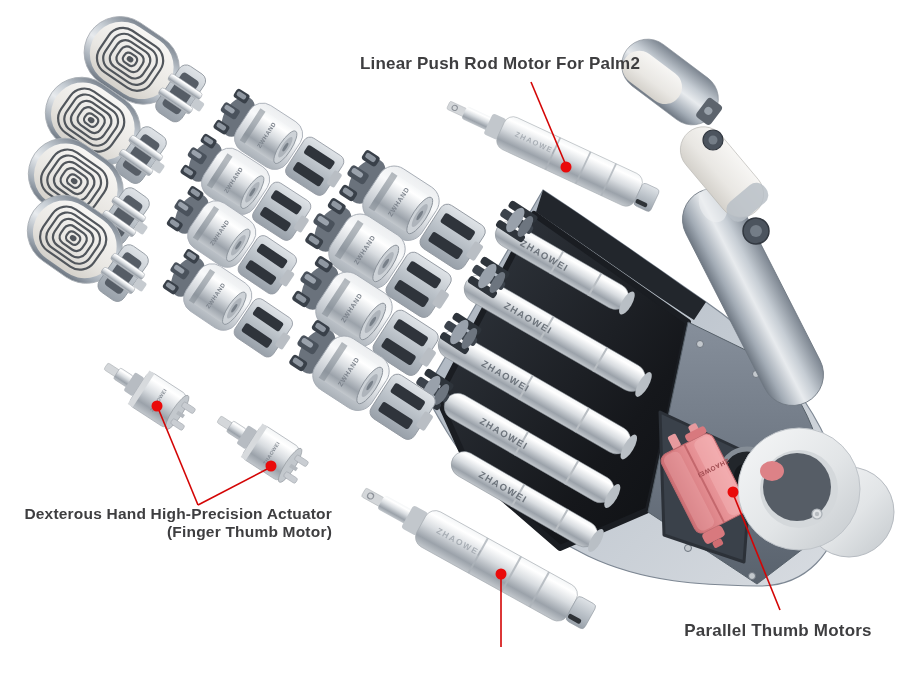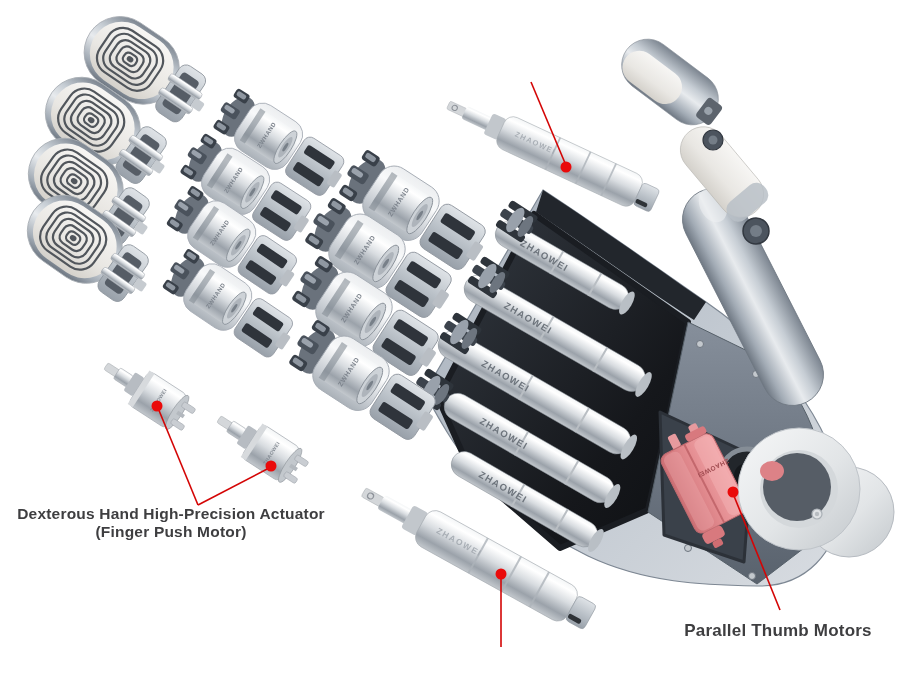--- a/index.html
+++ b/index.html
@@ -290,22 +290,23 @@
   </g>
   <g fill="#ea0a0a" stroke="none">
     <circle cx="566" cy="167" r="5.5"></circle>
     <circle cx="157" cy="406" r="5.5"></circle>
     <circle cx="271" cy="466" r="5.5"></circle>
     <circle cx="501" cy="574" r="5.5"></circle>
     <circle cx="733" cy="492" r="5.5"></circle>
   </g>
 </svg>
 
-
-<div class="callout two-line" style="left:10px;top:505px;width:322px;">
+<div class="callout big" style="left:340px;top:54px;width:320px;">Linear Push Rod Motor For Palm2</div>
+
+<div class="callout two-line" style="left:10px;top:505px;width:322px;text-align:right;">
   <div>Dexterous Hand High-Precision Actuator</div>
-  <div>(Finger Push Motor)</div>
+  <div>(Finger Thumb Motor)</div>
 </div>
 
 
 <div class="callout big" style="left:640px;top:621px;width:276px;">Parallel Thumb Motors</div>
 
 </div>
 
 </body></html>

